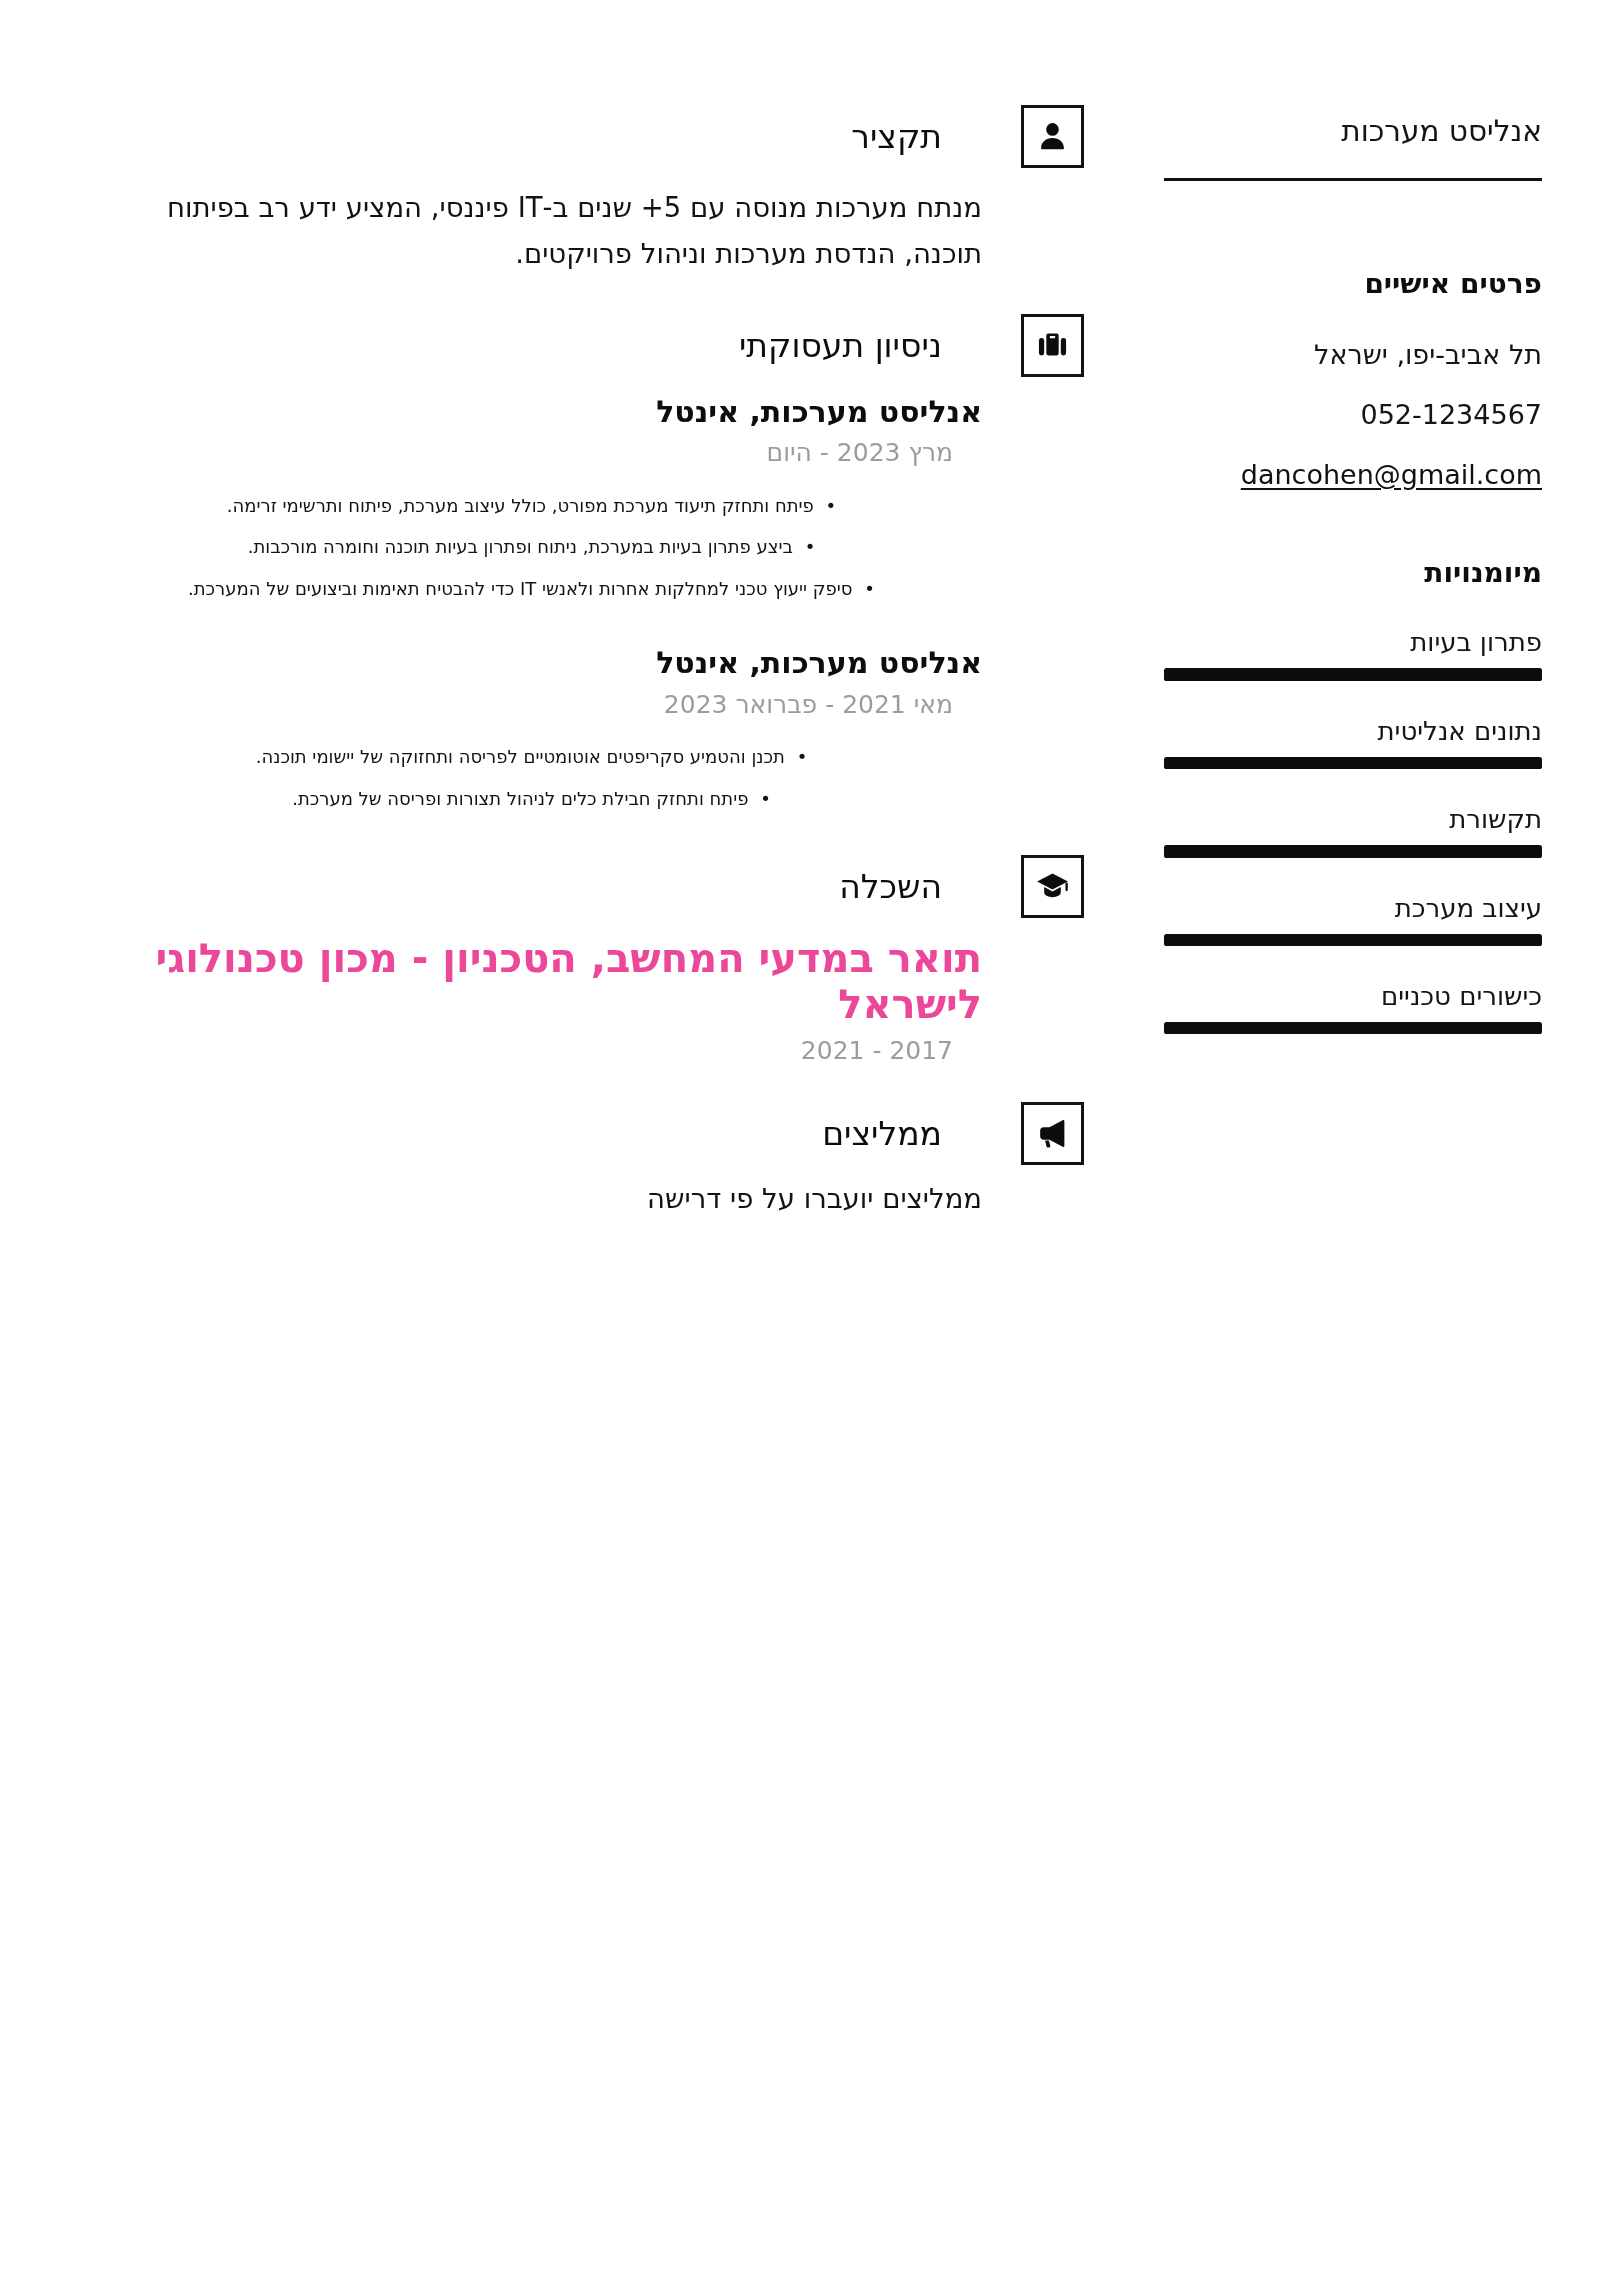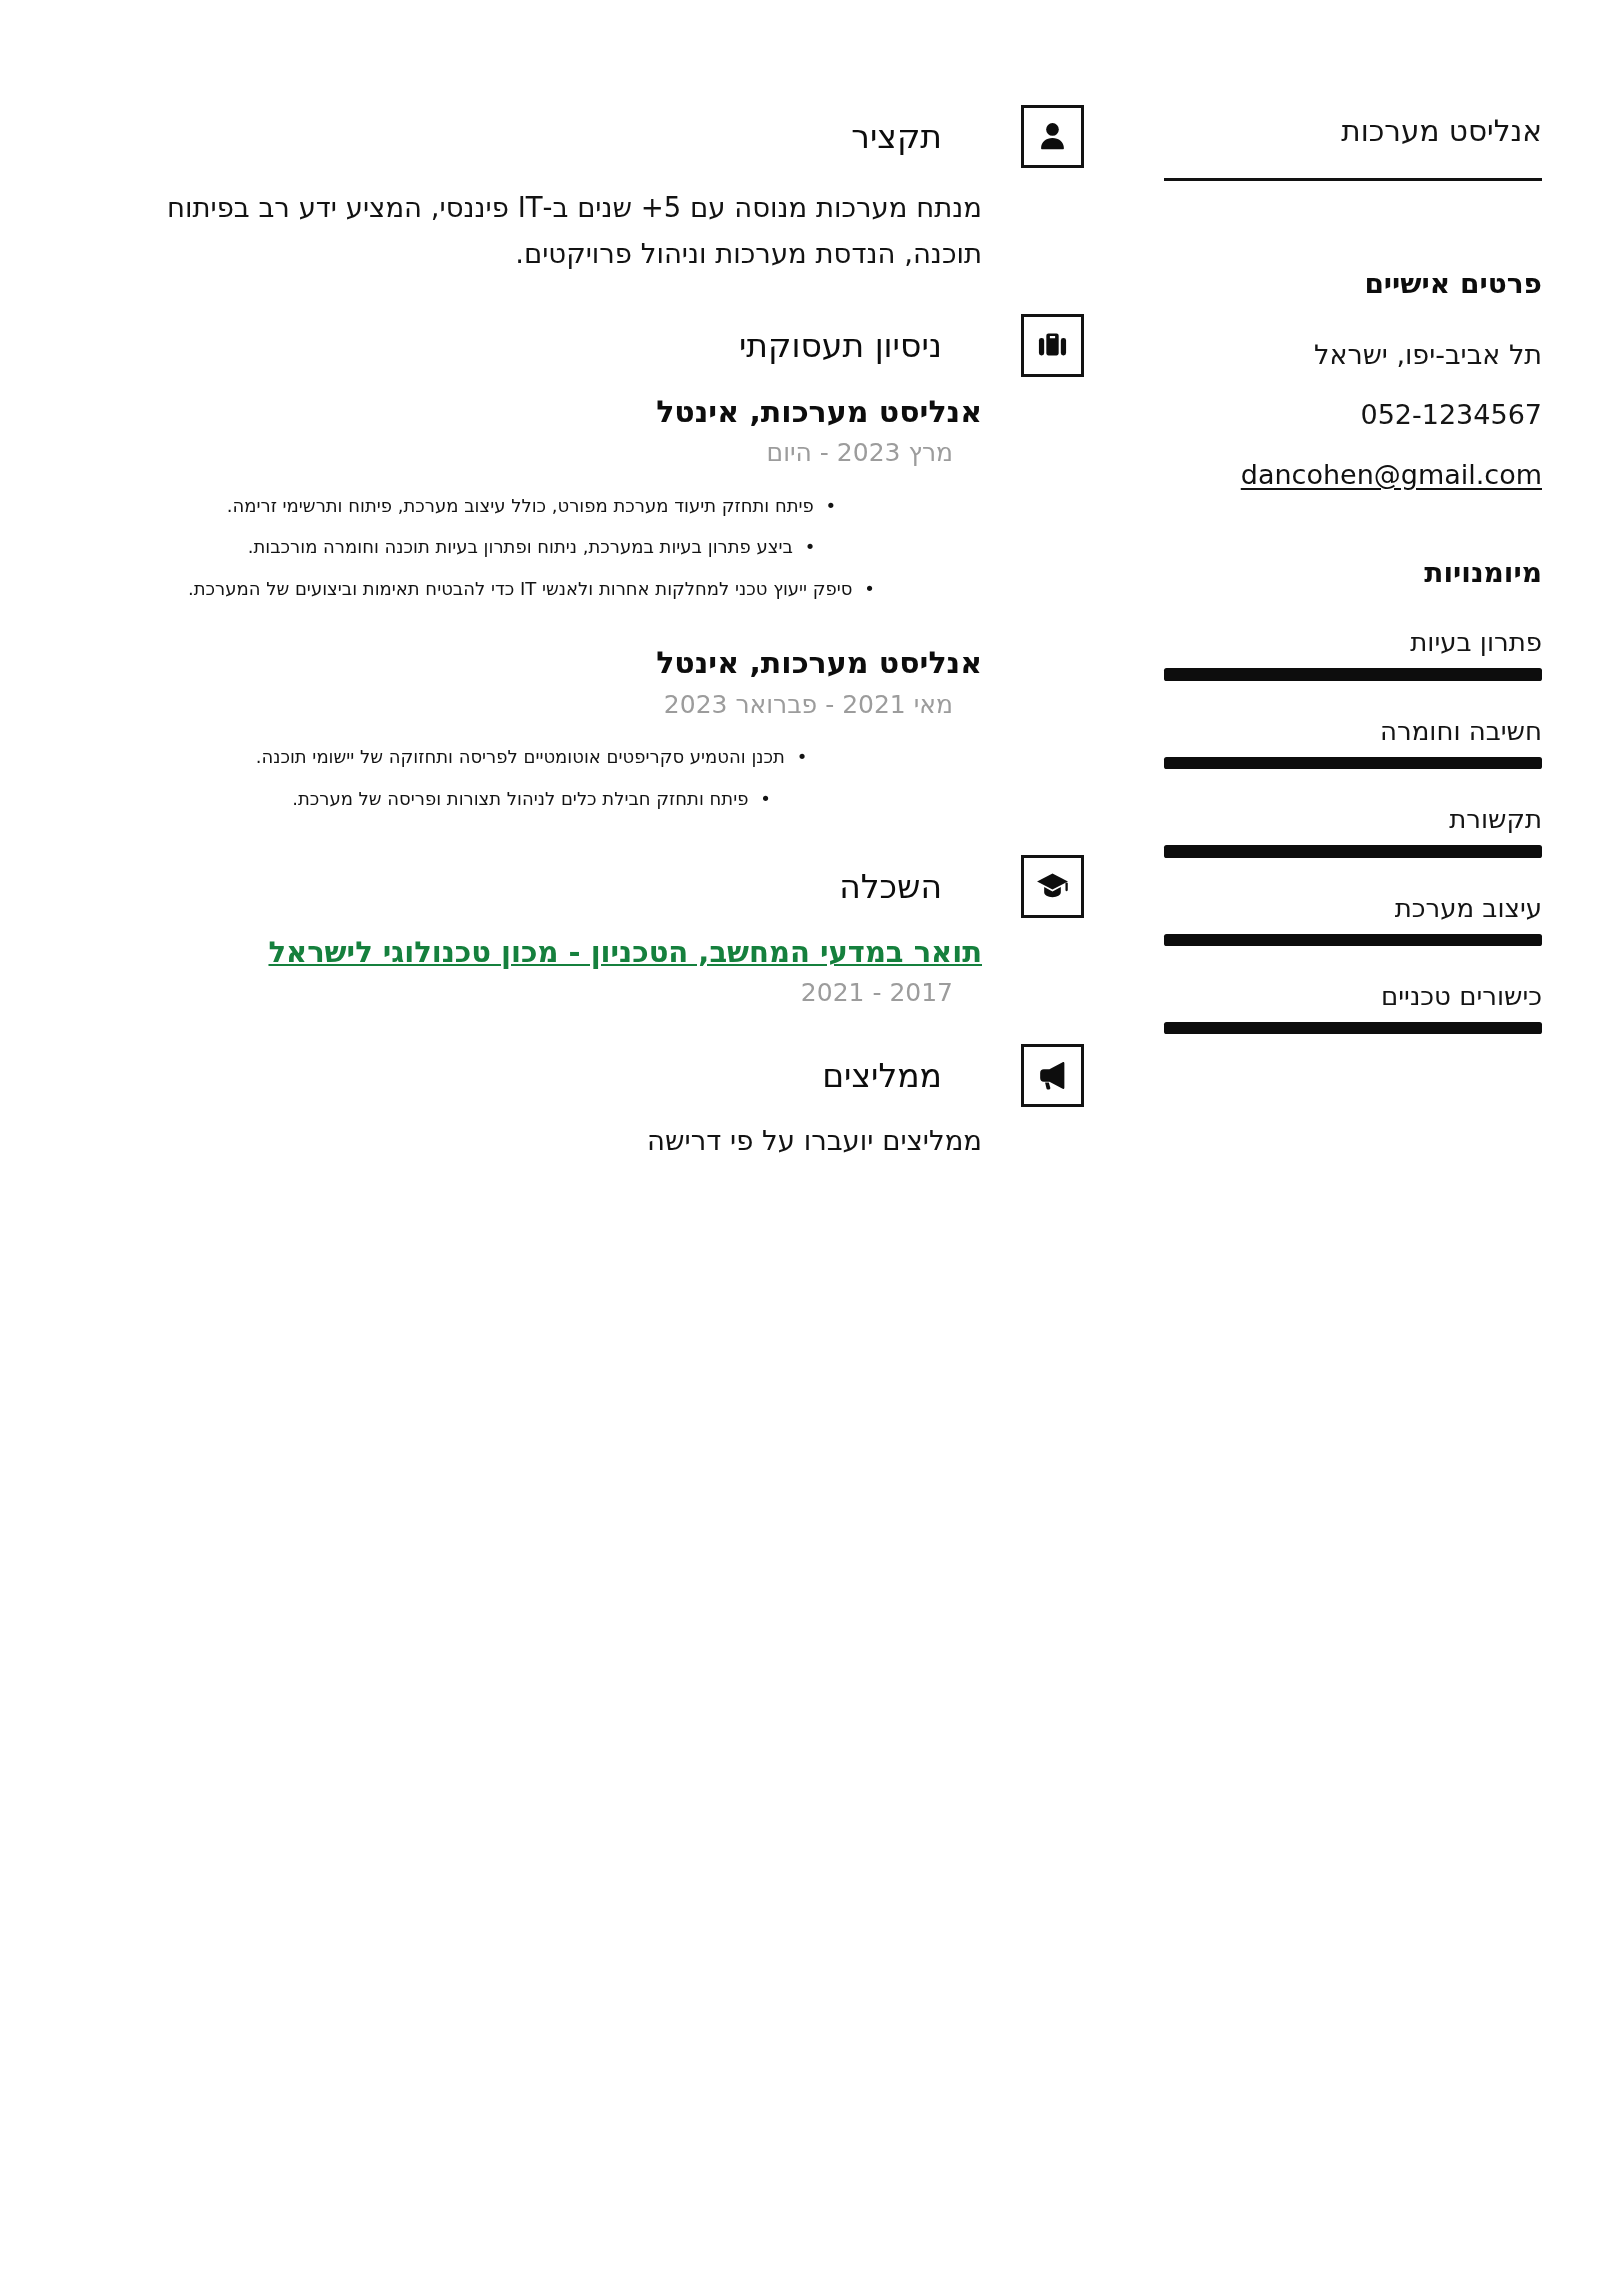--- a/index.html
+++ b/index.html
@@ -41,21 +41,21 @@
   .sec-body { margin-right:102px; }
 
   .summary-text { font-size:27.5px; line-height:1.67; color:#131313; text-align:right; }
 
   .job { margin-bottom:41px; }
   .job-title { font-size:30px; font-weight:700; color:#0d0d0d; margin-bottom:9.2px; }
   .job-dates { font-size:25px; color:#9c9c9c; margin-bottom:23.6px; margin-right:29px; }
   .bullet { font-size:18px; line-height:1.67; color:#131313; text-align:center; margin-bottom:11.8px; }
   .bullet .dot { margin-left:11.8px; }
 
-  .degree-title { font-size:29px; font-weight:700; color:#15803d; margin-bottom:9.2px;text-decoration:underline; }
+  .degree-title { font-size:40px; font-weight:700; color:#ec4899; margin-bottom:9.2px; }
   .edu-dates { font-size:25px; color:#9c9c9c; margin-right:29px; }
 
   .references-text { font-size:27.5px; color:#131313; text-align:right; }
 </style>
 </head>
 <body>
 
 <div class="page">
 
   <aside class="sidebar">
@@ -71,21 +71,21 @@
     </div>
 
     <div class="skills-block">
       <div class="side-heading">מיומנויות</div>
 
       <div class="skill-item">
         <div class="skill-label">פתרון בעיות</div>
         <div class="skill-bar"></div>
       </div>
       <div class="skill-item">
-        <div class="skill-label">חשיבה וחומרה</div>
+        <div class="skill-label">נתונים אנליטית</div>
         <div class="skill-bar"></div>
       </div>
       <div class="skill-item">
         <div class="skill-label">תקשורת</div>
         <div class="skill-bar"></div>
       </div>
       <div class="skill-item">
         <div class="skill-label">עיצוב מערכת</div>
         <div class="skill-bar"></div>
       </div>

